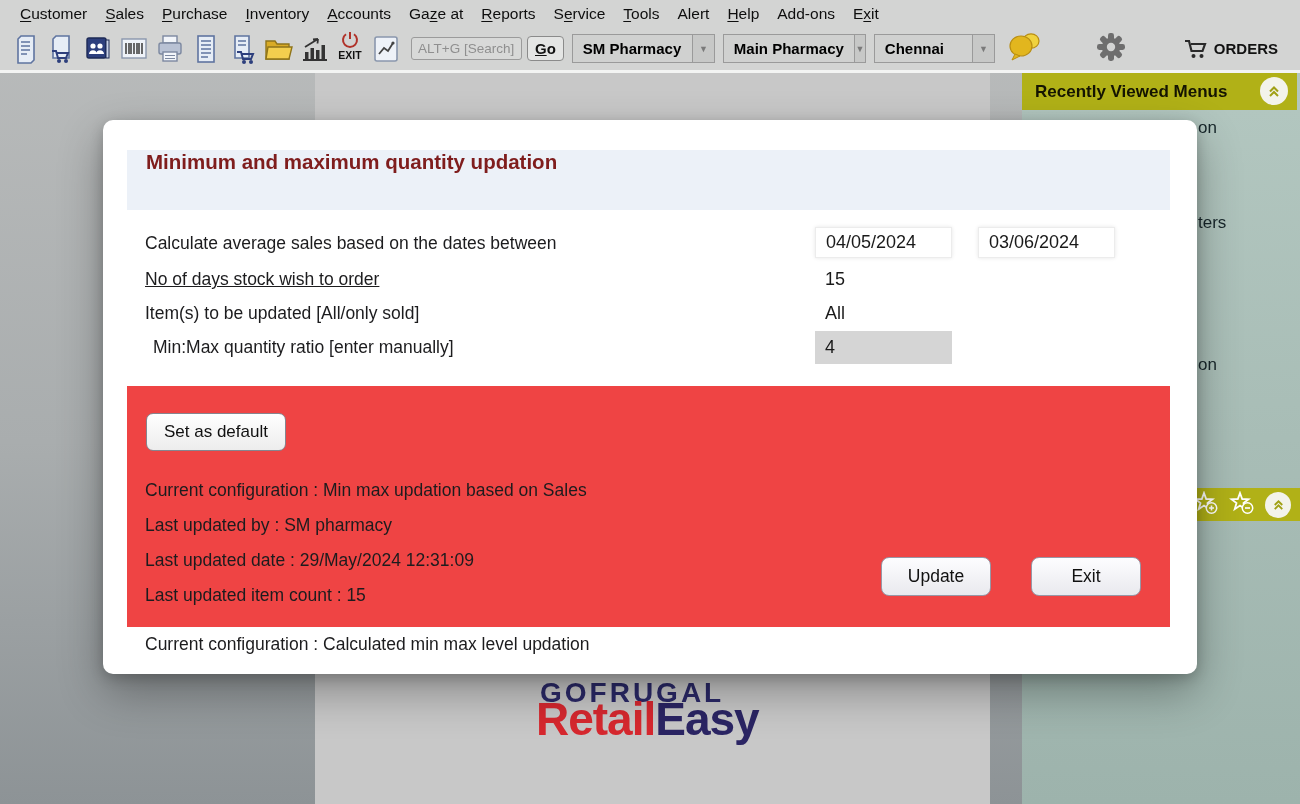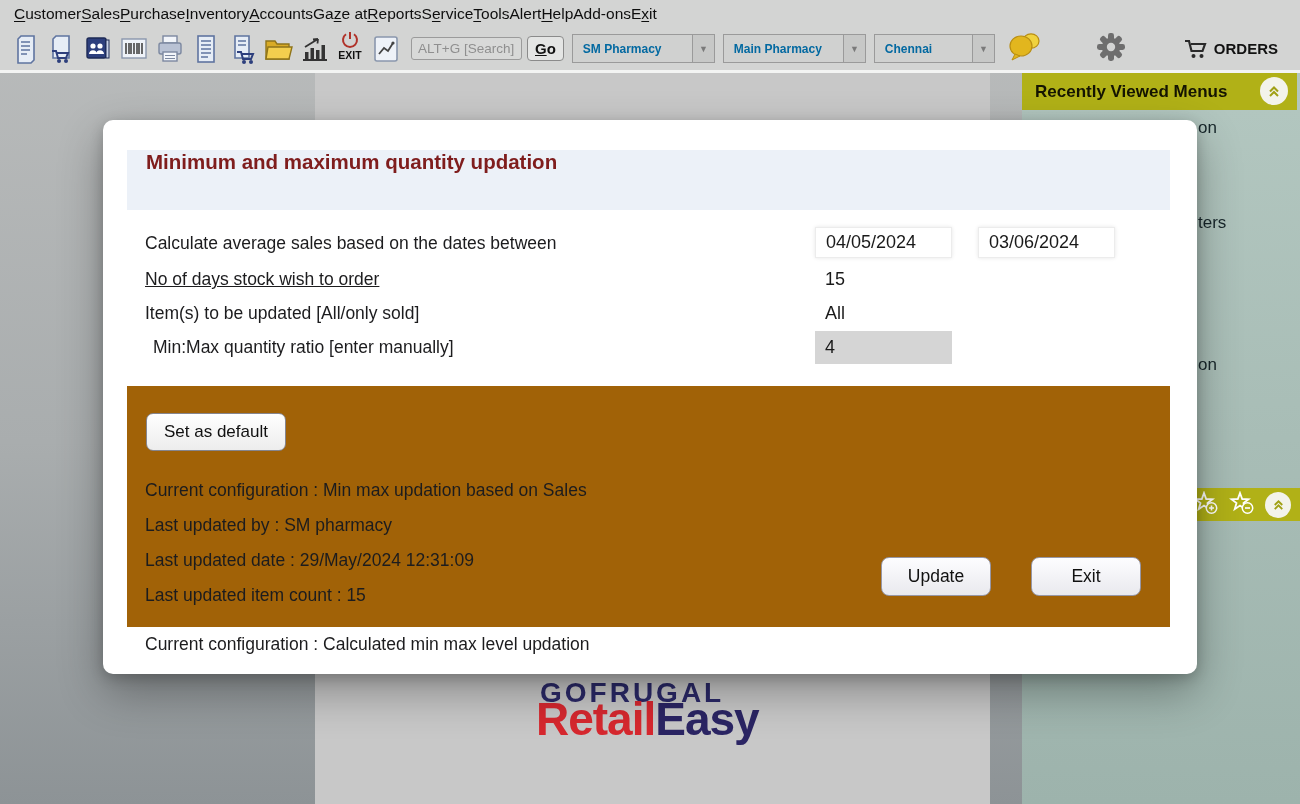--- a/index.html
+++ b/index.html
@@ -2,40 +2,40 @@
 <html><head>
 <meta charset="utf-8">
 <style>
   html,body{margin:0;padding:0;}
   #app{position:relative;width:1300px;height:804px;overflow:hidden;
        font-family:"Liberation Sans","DejaVu Sans",sans-serif;
        background:linear-gradient(180deg,#babcbc 0%,#a9adae 55%,#8d9396 100%);}
 
   
   .menu-bar{position:absolute;top:0;left:0;right:0;height:27px;background:#d3d4d3;
-            display:flex;align-items:center;padding-left:14px;
+            display:flex;align-items:center;gap:18px;padding-left:20px;
             font-size:15.5px;color:#0e0e0e;z-index:30;}
   .menu-item{white-space:nowrap;cursor:default;}
   .menu-item .key{text-decoration:underline;text-underline-offset:2px;}
 
   
   .toolbar{position:absolute;top:27px;left:0;right:0;height:43px;background:#d3d4d3;
            border-bottom:3px solid #f3f4f3;display:flex;align-items:center;
            padding-left:8px;z-index:30;}
   .tb-icon{width:36px;height:40px;display:flex;align-items:center;justify-content:center;flex:0 0 auto;}
   .tb-exit{flex-direction:column;justify-content:flex-start;padding-top:3px;}
   .tb-exit .exit-label{font-size:10.5px;font-weight:700;color:#111;line-height:10px;}
   .search-input{width:97px;height:21px;margin-left:7px;background:#d8d9d8;border:1px solid #9b9b9b;
                 border-radius:3px;font-size:13.5px;color:#666;padding:0 6px;flex:0 0 auto;}
   .search-input::placeholder{color:#8f8f8f;}
   .go-btn{margin-left:5px;height:25px;padding:0 7px;background:#e4e5e4;border:1px solid #8b8b8b;
           border-radius:4px;font-size:15px;font-weight:700;color:#111;display:flex;align-items:center;flex:0 0 auto;}
   .go-btn .key{text-decoration:underline;}
   .dd{margin-left:8px;height:27px;background:#d0d1d0;border:1px solid #9a9a9a;display:flex;align-items:center;flex:0 0 auto;}
-  .dd-text{padding:0 10px;font-size:12px;font-weight:700;color:#0369a1;flex:1;white-space:nowrap;}
+  .dd-text{padding:0 10px;font-size:15px;font-weight:700;color:#000000;flex:1;white-space:nowrap;}
   .dd-arrow{width:21px;align-self:stretch;border-left:1px solid #9a9a9a;background:#c7c8c7;
             display:flex;align-items:center;justify-content:center;color:#7a7a7a;font-size:9px;}
   .chat-btn{margin-left:12px;flex:0 0 auto;}
   .gear-btn{margin-left:50px;flex:0 0 auto;}
   .orders{margin-left:56px;display:flex;align-items:center;gap:7px;font-weight:700;
           font-size:15px;color:#111;flex:0 0 auto;}
 
   
   .center-panel{position:absolute;left:315px;top:73px;width:675px;bottom:0;background:#c8c8c8;z-index:1;}
   .logo-company{position:absolute;left:540px;top:677px;font-size:28px;font-weight:700;
@@ -68,21 +68,21 @@
   .form-label{position:absolute;left:42px;font-size:17.5px;color:#1c1c1e;line-height:22px;}
   .lbl-0{top:112px;} .lbl-1{top:148px;text-decoration:underline;} .lbl-2{top:182px;} .lbl-3{top:216px;margin-left:8px;}
   .date-input{position:absolute;top:107px;width:115px;height:29px;background:#fff;
               border:1px solid #ececec;box-shadow:0 0 4px rgba(0,0,0,.10);
               font-size:18px;color:#1a1a1a;padding:0 10px;font-family:inherit;}
   .date-from{left:712px;} .date-to{left:875px;}
   .value-text{position:absolute;left:722px;font-size:18px;color:#1a1a1a;line-height:22px;}
   .val-days{top:148px;} .val-items{top:182px;}
   .ratio-input{position:absolute;left:712px;top:211px;width:117px;height:33px;background:#d5d5d5;
                border:none;font-size:18px;color:#1a1a1a;padding:0 10px;font-family:inherit;}
-  .section{position:absolute;left:24px;right:27px;top:266px;height:241px;background:#a16207;}
+  .section{position:absolute;left:24px;right:27px;top:266px;height:241px;background:#ef4444;}
   .set-default-btn{position:absolute;left:19px;top:27px;height:38px;padding:0 17px;font-size:17px;
                    background:linear-gradient(180deg,#ffffff,#ededed);border:1px solid #85858f;
                    border-radius:7px;color:#111;font-family:inherit;}
   .info-wrap{position:absolute;left:18px;top:93px;display:flex;flex-direction:column;gap:13px;}
   .info-line{font-size:17.5px;color:#1c1c1e;line-height:22px;white-space:nowrap;}
   .dlg-btn{position:absolute;top:171px;width:110px;height:39px;font-size:17.5px;color:#111;
            background:linear-gradient(180deg,#fdfdff,#e9e9ee);border:1px solid #9797a6;
            border-radius:8px;font-family:inherit;}
   .update-btn{left:754px;} .exit-btn{left:904px;}
   .footer-line{position:absolute;left:42px;top:513px;font-size:17.5px;color:#1c1c1e;line-height:22px;}

